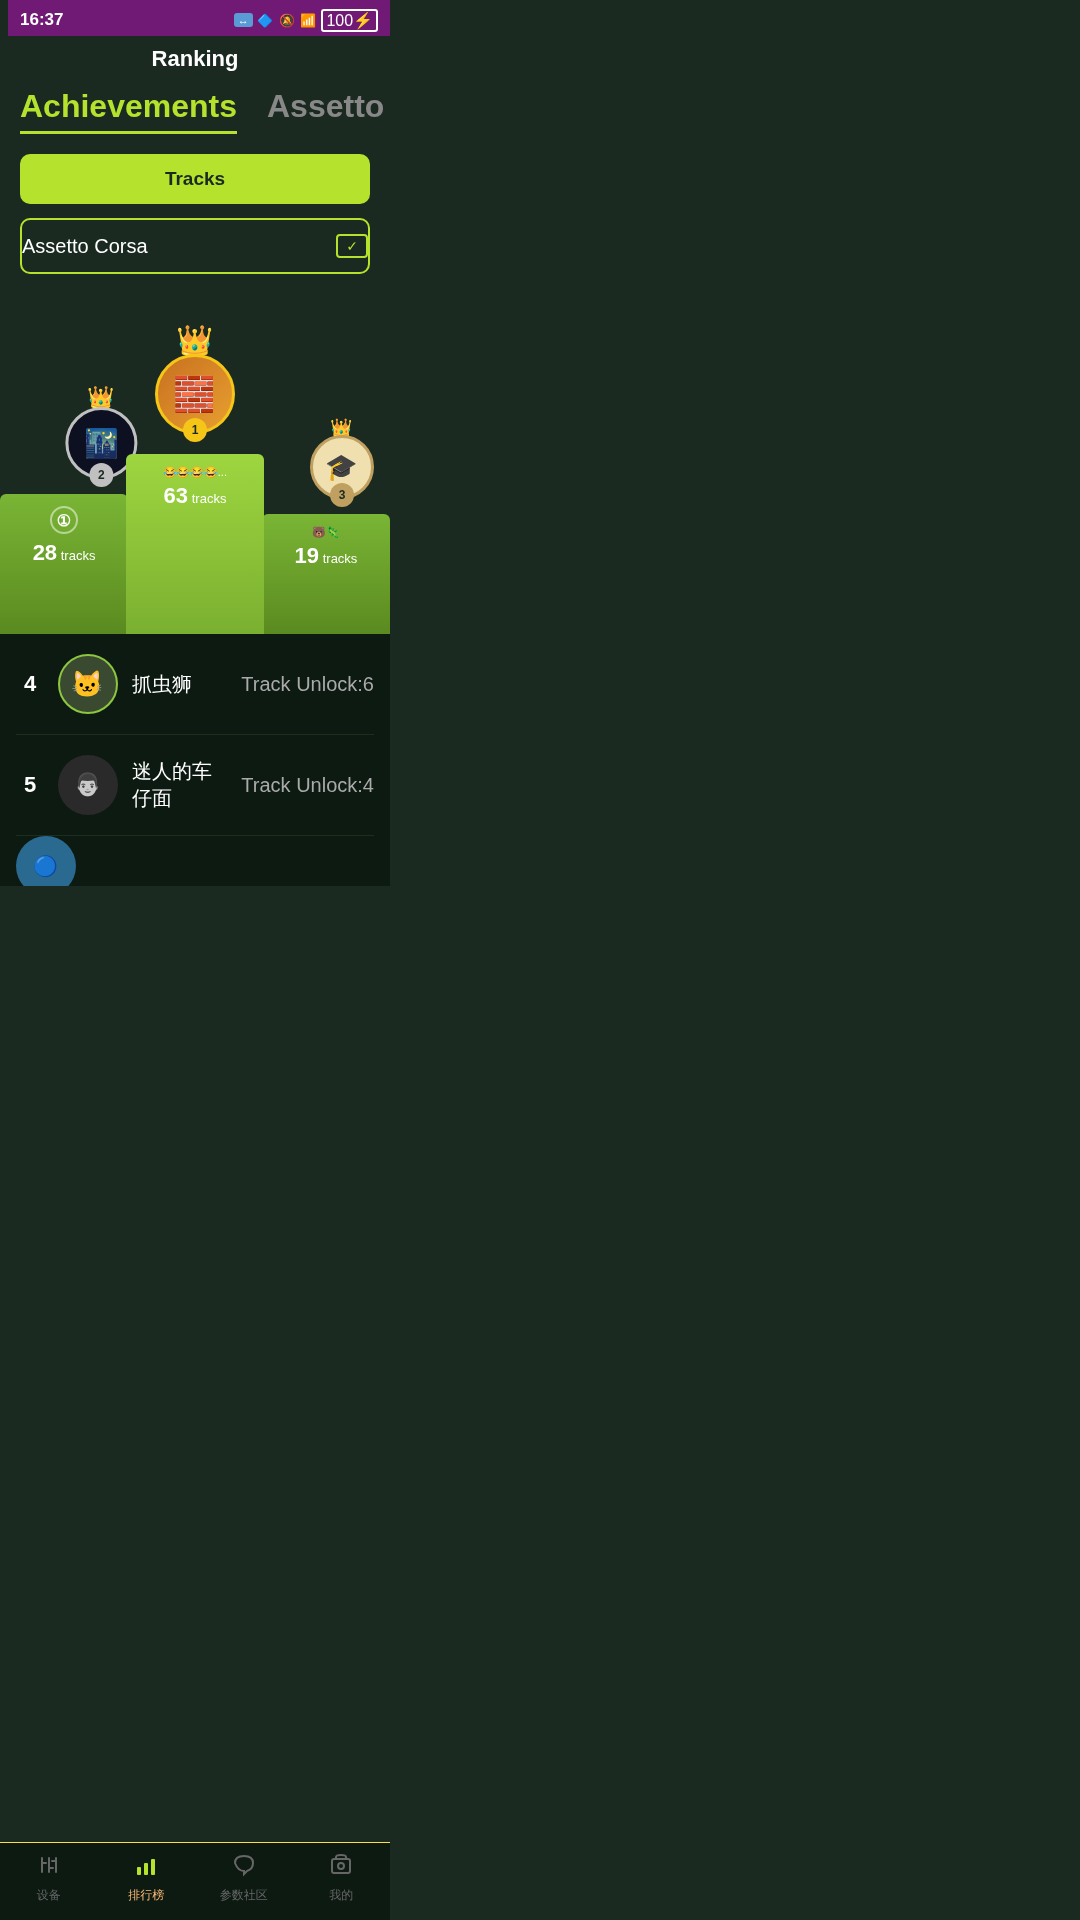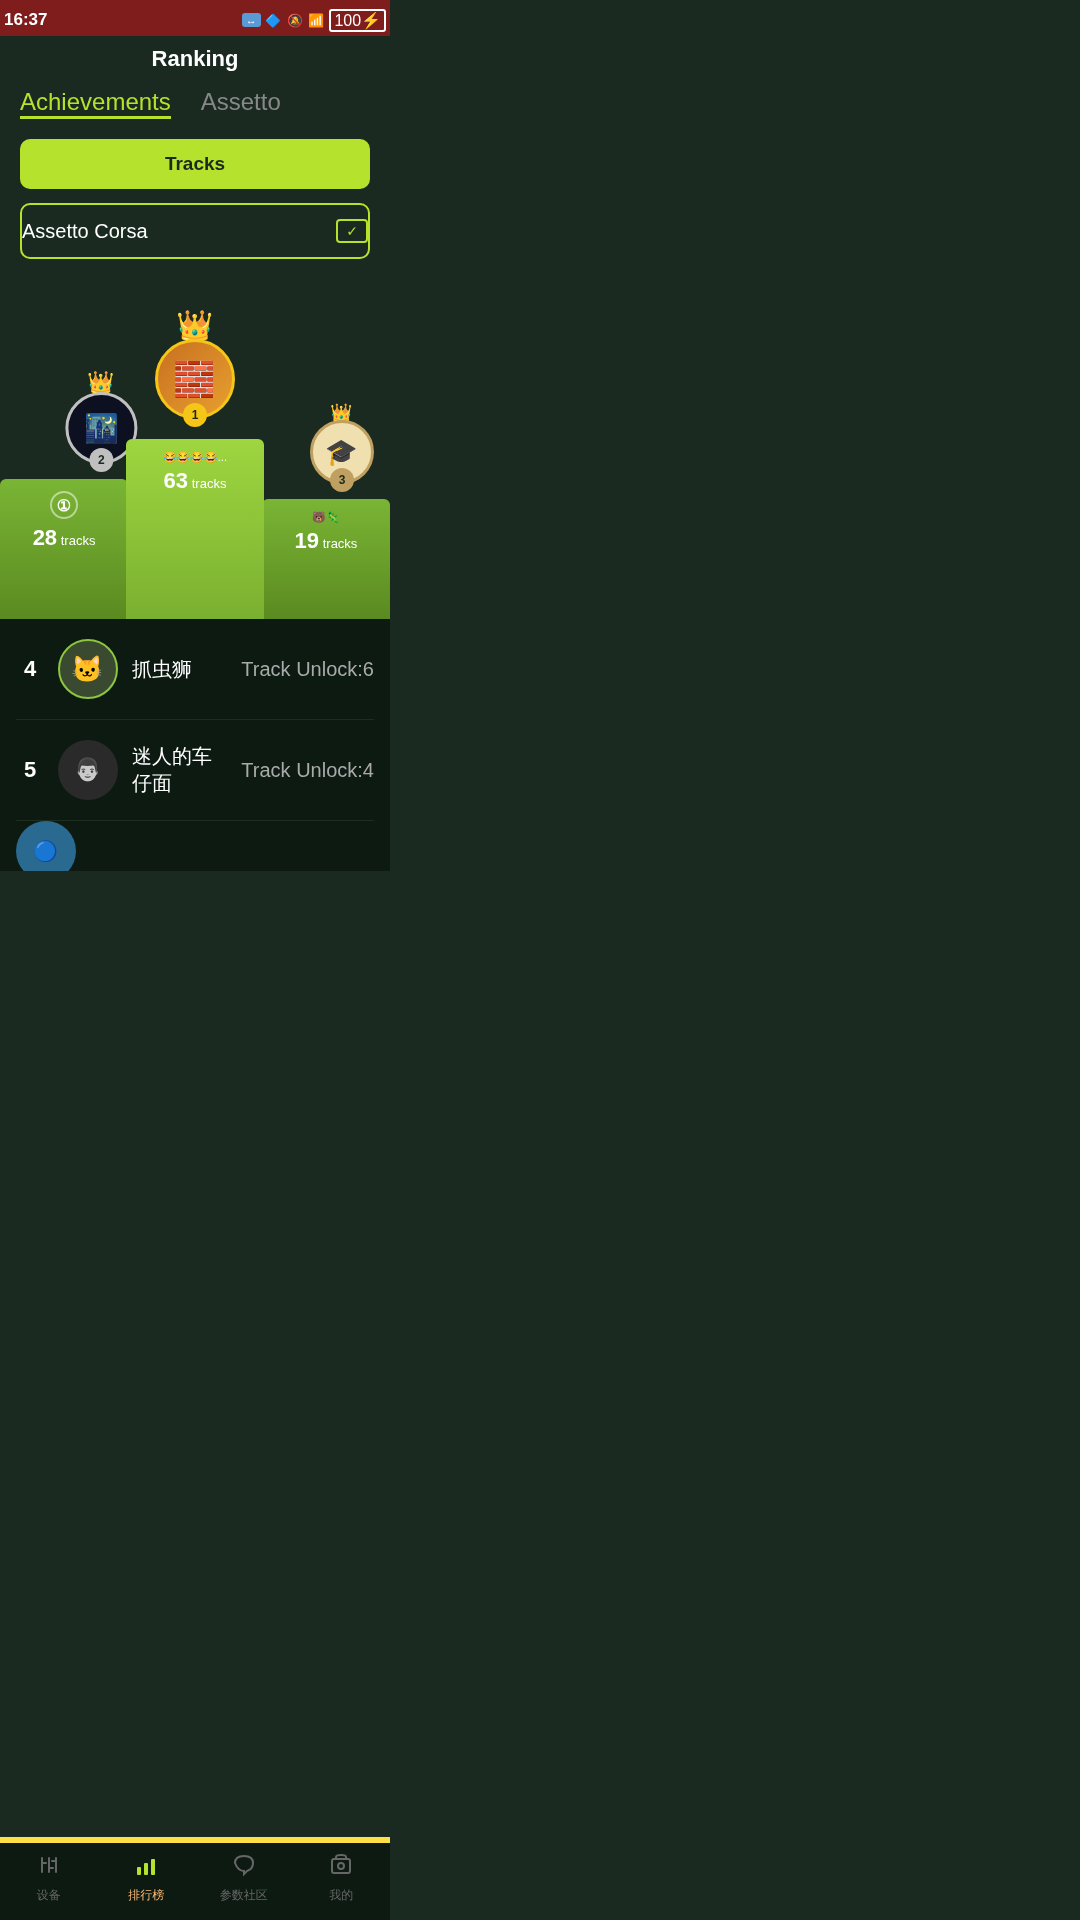--- a/index.html
+++ b/index.html
@@ -12,22 +12,23 @@
       color: white;
       overflow-x: hidden;
       position: relative;
     }
 
     
     .status-bar {
       display: flex;
       justify-content: space-between;
       align-items: center;
-      padding: 10px 4px 6px;
-      background: #7f1d1d;
+      padding: 10px 12px 6px;
+      background: #701a75;
+      margin-left: 8px;
     }
     .status-time {
       font-size: 17px;
       font-weight: bold;
       color: white;
     }
     .status-icons {
       display: flex;
       align-items: center;
       gap: 5px;
@@ -58,22 +59,23 @@
       color: white;
     }
 
     
     .main-tabs {
       display: flex;
       padding: 0 20px 4px;
       gap: 30px;
     }
     .main-tab {
-      font-size: 24px;
-      font-weight: normal;
+      font-size: 32px;
+      font-weight: bold;
+      padding-bottom: 6px;
       cursor: pointer;
       color: #888;
     }
     .main-tab.active {
       color: #b5e32d;
       border-bottom: 3px solid #b5e32d;
     }
 
     
     .sub-tabs {
@@ -346,21 +348,21 @@
     .bottom-nav {
       position: fixed;
       bottom: 0;
       left: 0;
       right: 0;
       width: 390px;
       background: #0d1a12;
       display: flex;
       justify-content: space-around;
       padding: 10px 0 16px;
-      border-top: 6px solid #fde047;
+      border-top: 1px solid #fde047;
     }
 
     .nav-item {
       display: flex;
       flex-direction: column;
       align-items: center;
       gap: 4px;
       cursor: pointer;
       flex: 1;
     }

